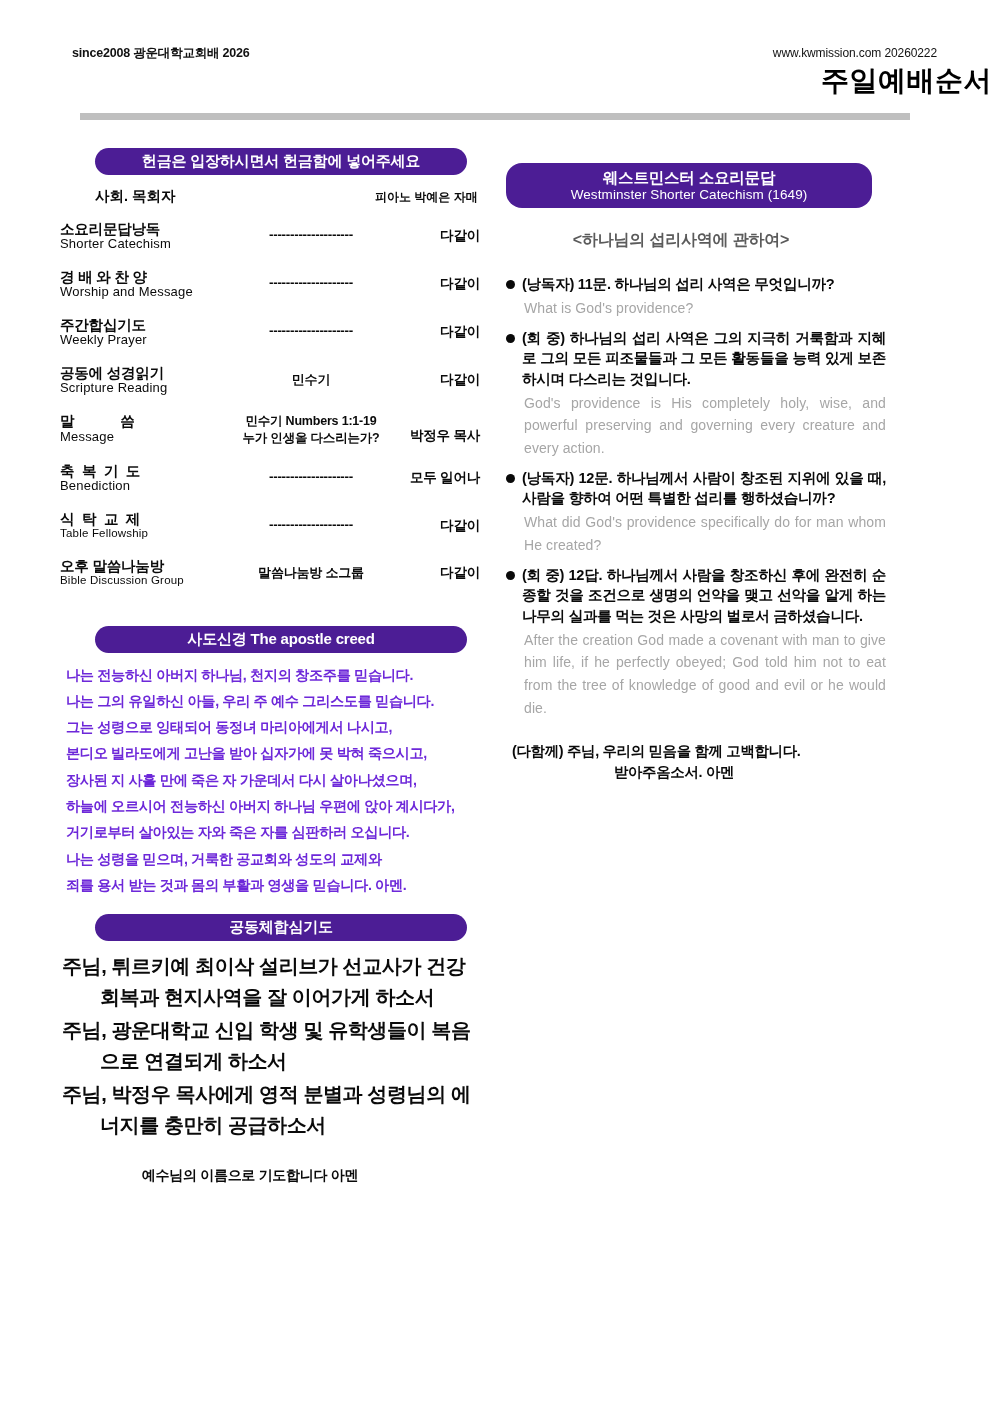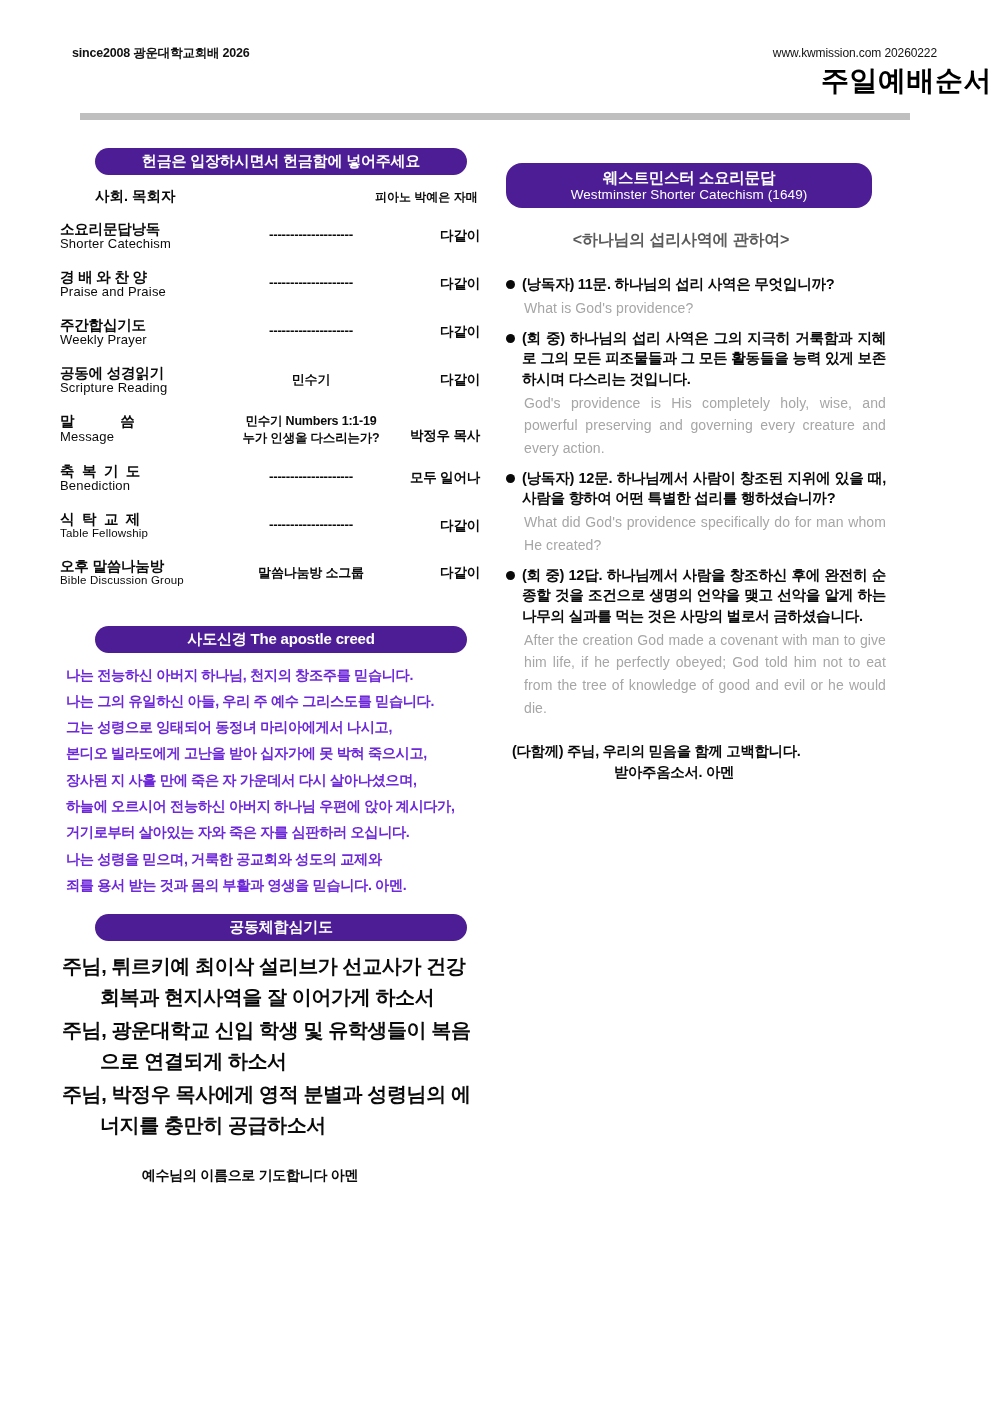--- a/index.html
+++ b/index.html
@@ -196,21 +196,21 @@
           <span class="dashes">--------------------</span>
         </td>
         <td class="ot-who">
           <span class="who">다같이</span>
         </td>
       </tr>
 
       <tr>
         <td class="ot-name">
           <div class="name-ko">경 배 와 찬 양</div>
-          <div class="name-en">Praise and Praise</div>
+          <div class="name-en">Worship and Message</div>
         </td>
         <td class="ot-mid">
           <span class="dashes">--------------------</span>
         </td>
         <td class="ot-who">
           <span class="who">다같이</span>
         </td>
       </tr>
 
       <tr>

